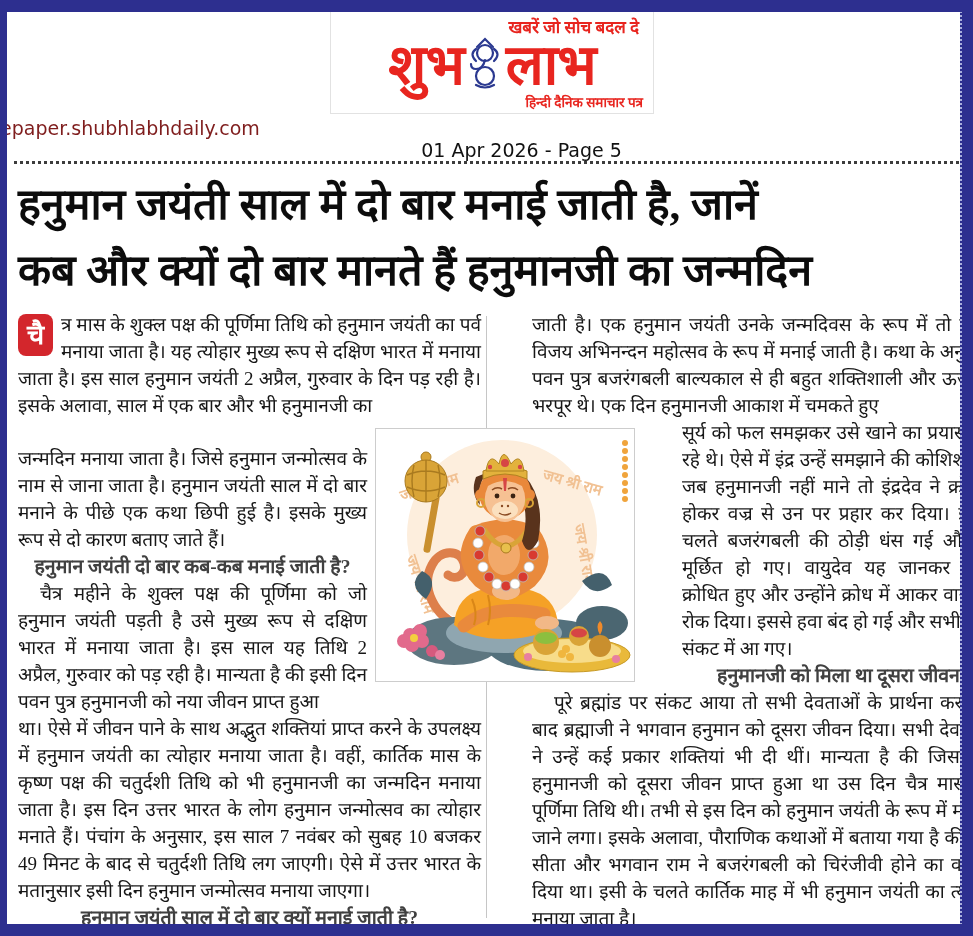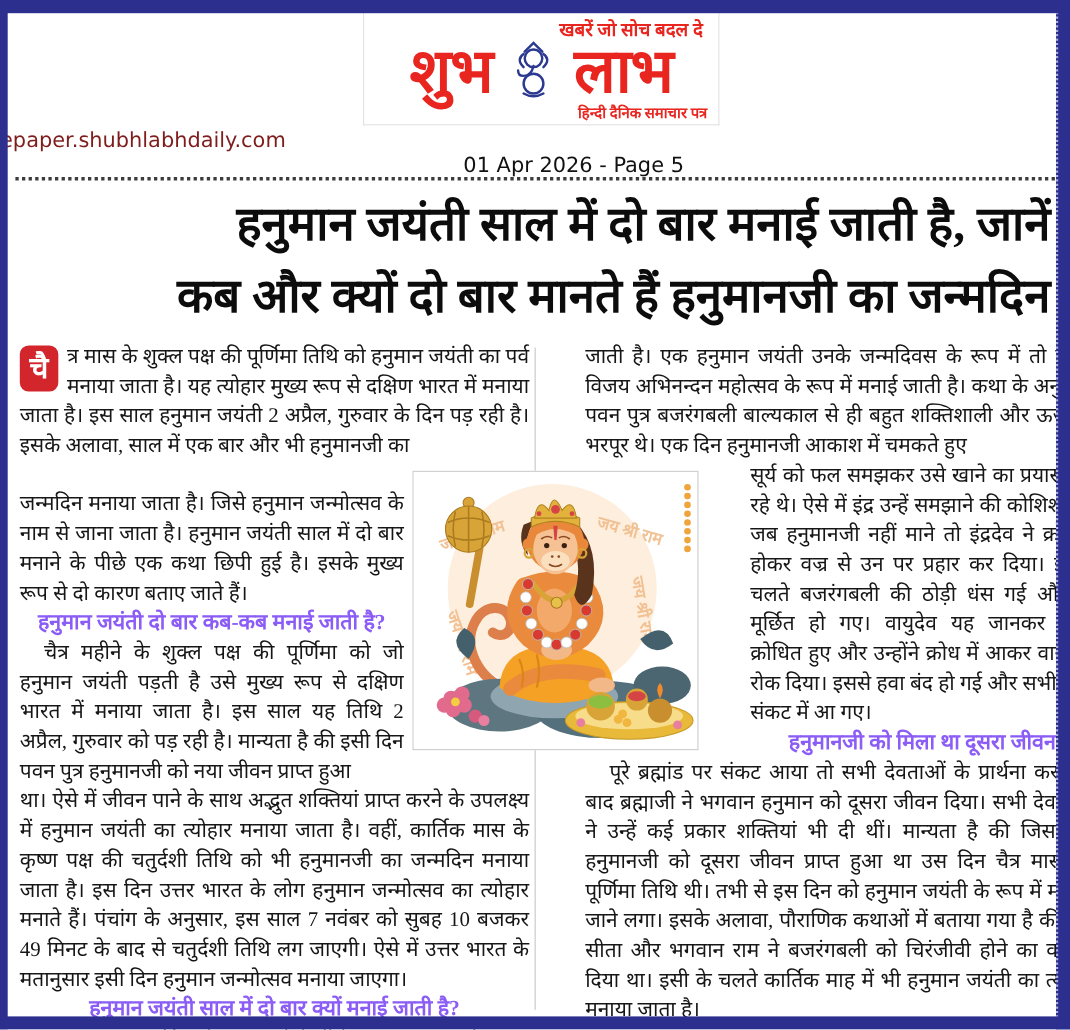--- a/index.html
+++ b/index.html
@@ -9,43 +9,43 @@
   }
   
   .frame-top{position:absolute;left:0;top:0;width:973px;height:12px;background:#2d2f8f;z-index:5;}
   .frame-bottom{position:absolute;left:0;top:924px;width:973px;height:12px;background:#2d2f8f;z-index:5;}
   .frame-left{position:absolute;left:0;top:0;width:7px;height:936px;background:#2d2f8f;z-index:4;}
   .frame-right{position:absolute;right:0;top:0;width:11px;height:936px;background:#2d2f8f;border-left:2px dotted #a9aedb;z-index:4;}
 
   
   .masthead{position:absolute;left:330px;top:12px;width:322px;height:101px;border:1px solid #e2e2e2;border-top:none;background:#fff;}
   .tagline{position:absolute;top:3px;right:14px;color:#e8251f;font-weight:700;font-size:17px;white-space:nowrap;}
-  .logo-row{position:absolute;top:24px;left:0;width:100%;display:flex;justify-content:center;align-items:center;gap:19px;}
+  .logo-row{position:absolute;top:24px;left:0;width:100%;display:flex;justify-content:center;align-items:center;gap:3px;}
   .logo-word{color:#e8251f;font-size:56px;font-weight:900;line-height:1.0;letter-spacing:-1px;}
   .subtitle{position:absolute;bottom:2px;right:10px;color:#e8251f;font-size:13.5px;font-weight:700;white-space:nowrap;}
 
   .site-url{position:absolute;left:0;top:117px;width:973px;text-align:left;
     font-family:"DejaVu Sans","Liberation Sans",sans-serif;font-size:19px;color:#7f1d1d;}
   .date-line{position:absolute;left:0;top:139px;width:973px;text-align:center;
     font-family:"DejaVu Sans","Liberation Sans",sans-serif;font-size:19px;color:#111;padding-left:35px;}
   .dotted-sep{position:absolute;left:14px;top:161px;width:945px;height:0;border-top:3px dotted #3c3c3c;}
 
   
-  .headline{position:absolute;left:18px;top:172px;width:937px;text-align:right;
+  .headline{position:absolute;left:18px;top:172px;width:937px;text-align:left;
     font-size:43px;line-height:66px;font-weight:800;color:#0c0c0c;}
 
   
   .col-rule{position:absolute;left:486px;top:316px;width:1px;height:602px;background:#c6c6c6;z-index:1;}
   .left-col{position:absolute;left:18px;top:311px;width:463px;z-index:2;}
   .right-col{position:absolute;left:492px;top:311px;width:463px;z-index:2;margin-left:40px;}
   p.body-text{margin:0;font-size:19px;line-height:27px;text-align:justify;}
   .side-right{padding-right:114px;margin-top:26px;}
   .side-left{padding-left:150px;}
   .indent{text-indent:22px;}
-  .subhead{margin:0;font-size:19.5px;line-height:27px;font-weight:700;text-align:center;color:#8b5cf6;}
+  .subhead{margin:0;font-size:19.5px;line-height:27px;font-weight:700;text-align:center;color:#404040;}
   .dropcap{float:left;width:35px;height:42px;margin:3px 8px 2px 0;background:#d3262c;color:#ffffff;
     border-radius:8px;text-align:center;font-size:27px;font-weight:700;line-height:42px;}
 
   
   .hanuman-box{position:absolute;left:375px;top:428px;width:258px;height:252px;border:1px solid #cdcdcd;background:#fff;z-index:3;}
   .hanuman-box svg{display:block;}
 </style>
 </head>
 <body>
 

